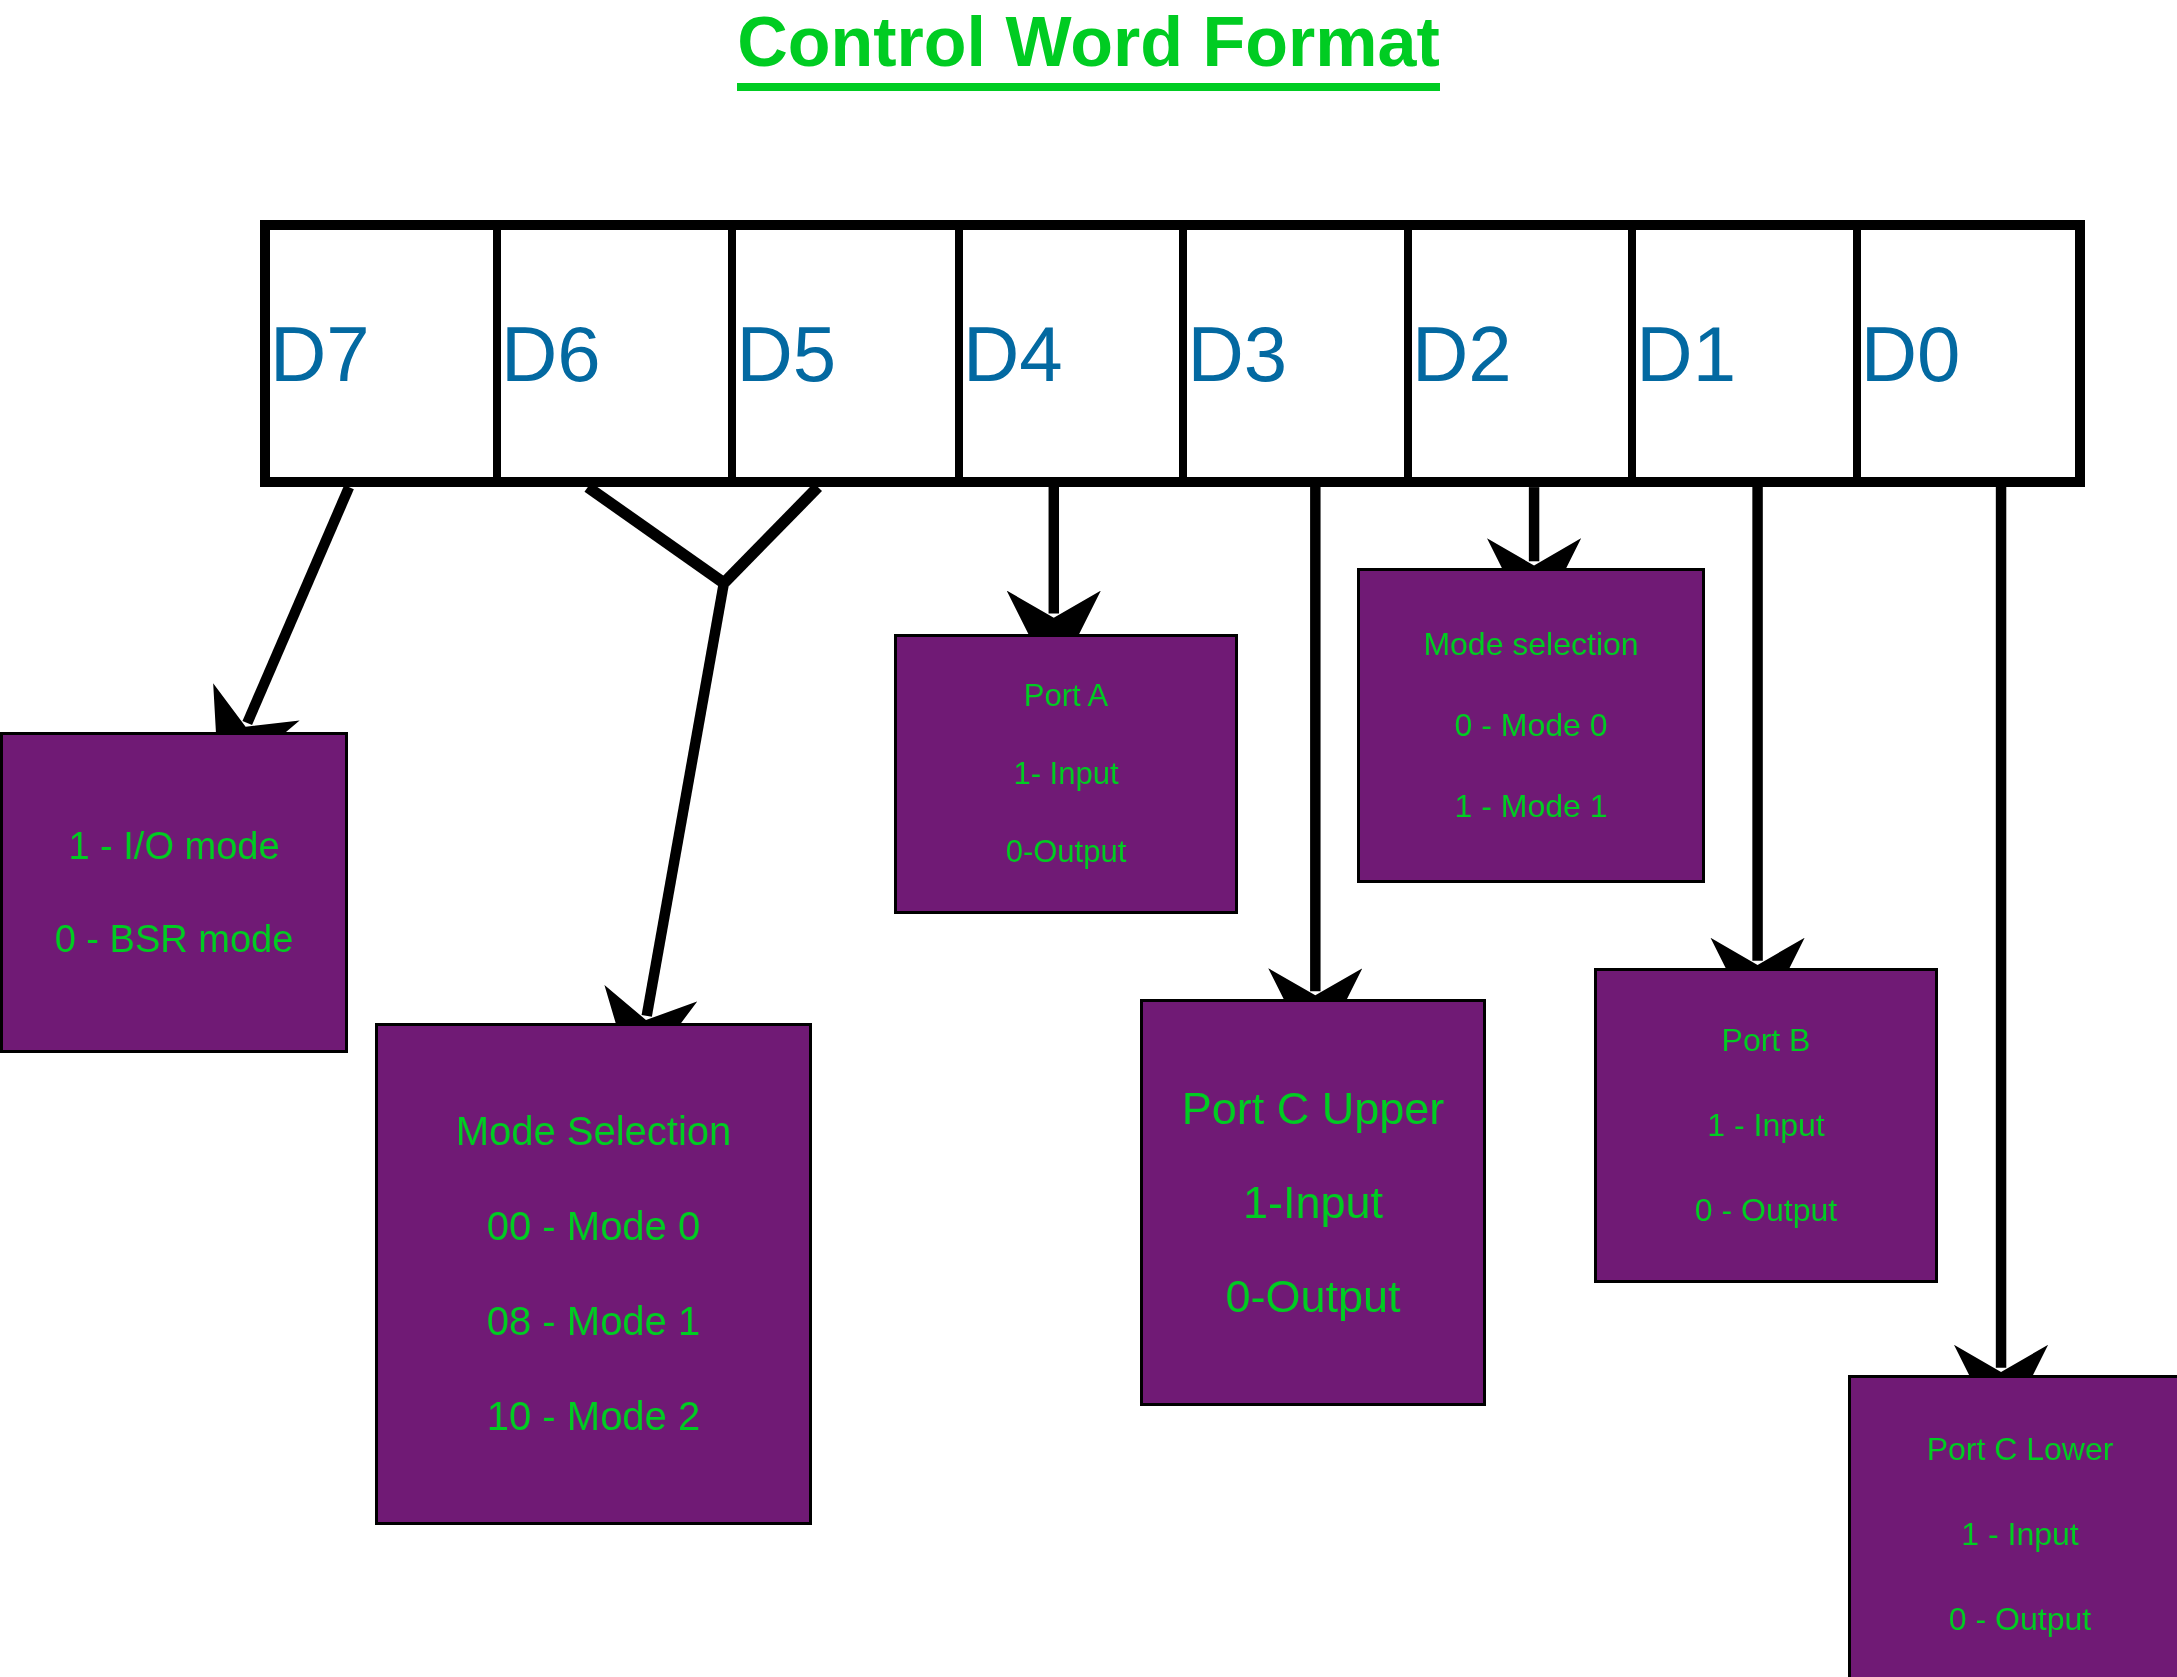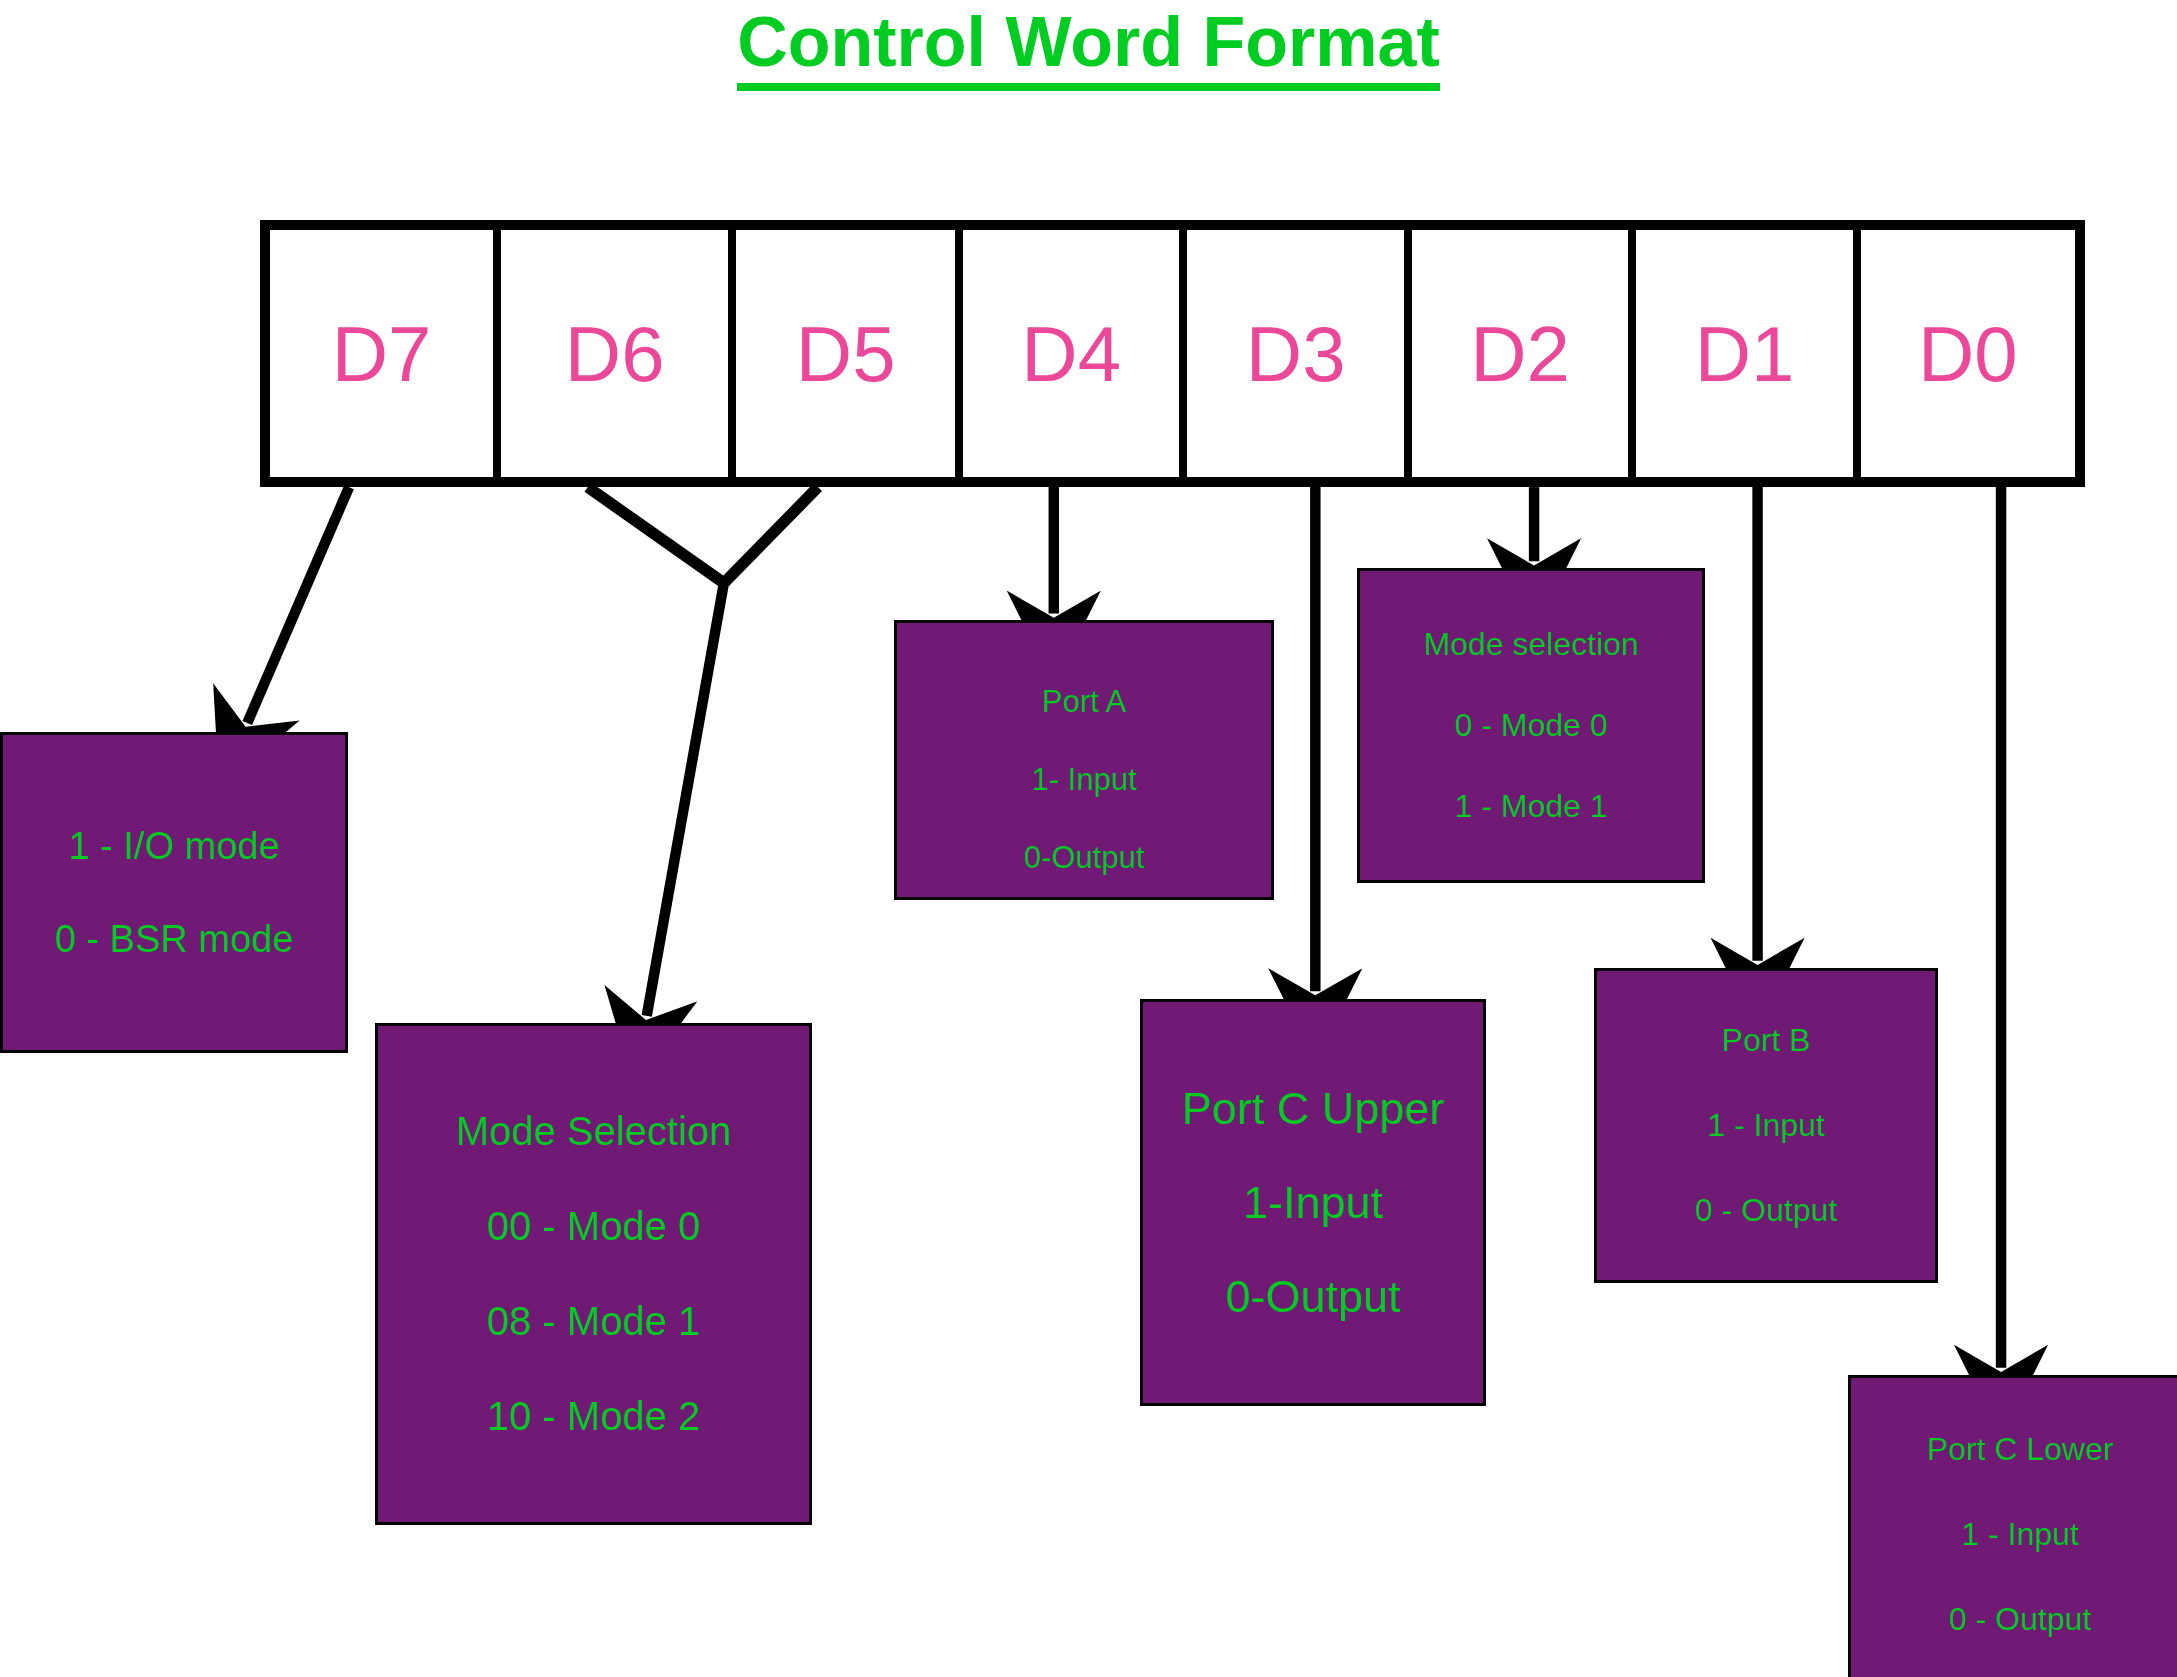--- a/index.html
+++ b/index.html
@@ -55,22 +55,22 @@
     box-sizing: border-box;
     display: flex;
     background: #ffffff;
   }
   .bit-cell {
     flex: 1 1 0;
     border-right: 8.6px solid #000000;
     box-sizing: border-box;
     display: flex;
     align-items: center;
-    justify-content: center;
-    color: #ec4899;
+    justify-content: flex-start;
+    color: #0369a1;
     font-size: 78px;
     line-height: 1;
     background: #ffffff;
   }
   .bit-cell:last-child {
     border-right: none;
   }
   
   .bit-cell.c0 { flex-grow: 1.02; }
   .bit-cell.c1 { flex-grow: 1.04; }
@@ -99,21 +99,21 @@
     white-space: nowrap;
   }
 
   
   #box-d7        { left: 0px;    top: 732px;  width: 348px; height: 321px; }
   #box-d7 .line  { font-size: 38px; margin: 25px 0; }
 
   #box-d65       { left: 375px;  top: 1023px; width: 437px; height: 502px; }
   #box-d65 .line { font-size: 40px; margin: 25px 0; }
 
-  #box-d4        { left: 894px;  top: 620px;  width: 380px; height: 280px; justify-content: flex-end; }
+  #box-d4        { left: 894px;  top: 634px;  width: 344px; height: 280px; }
   #box-d4 .line  { font-size: 31px; margin: 21px 0; }
 
   #box-d3        { left: 1140px; top: 999px; width: 346px; height: 407px; }
   #box-d3 .line  { font-size: 45px; margin: 21px 0; }
 
   #box-d2        { left: 1357px; top: 568px;  width: 348px; height: 315px; }
   #box-d2 .line  { font-size: 32px; margin: 22px 0; }
 
   #box-d1        { left: 1594px; top: 968px; width: 344px; height: 315px; }
   #box-d1 .line  { font-size: 32px; margin: 24px 0; text-align: right; }

